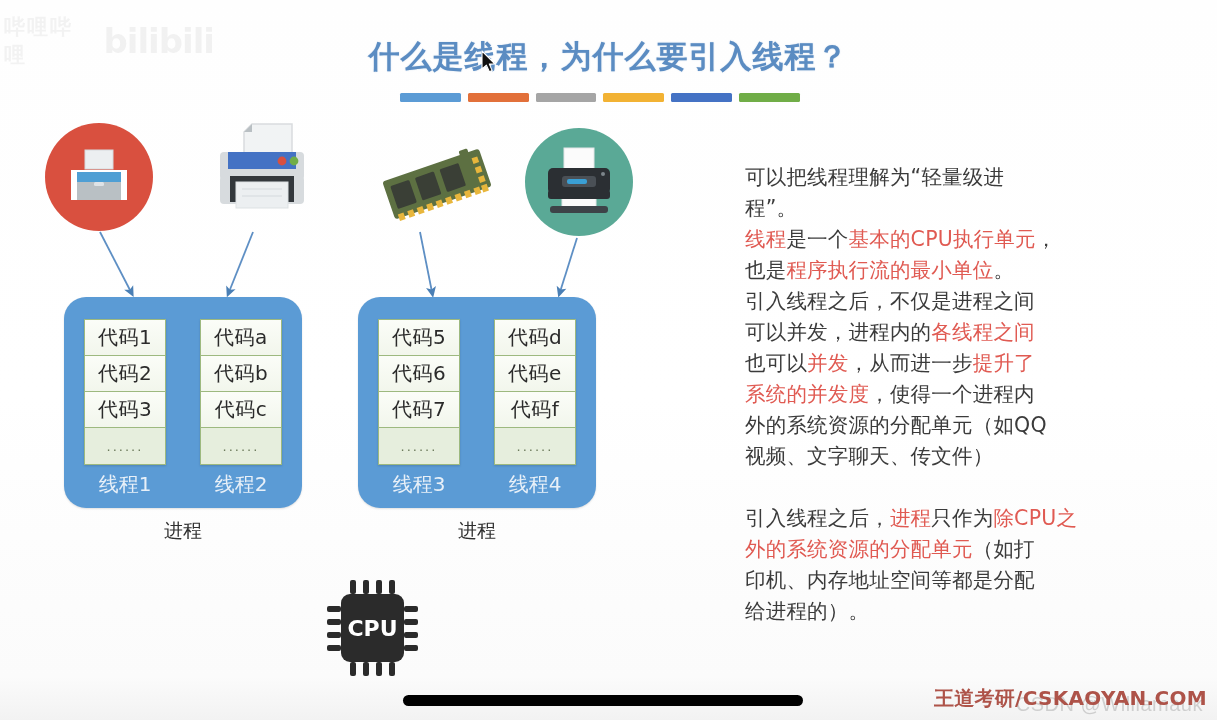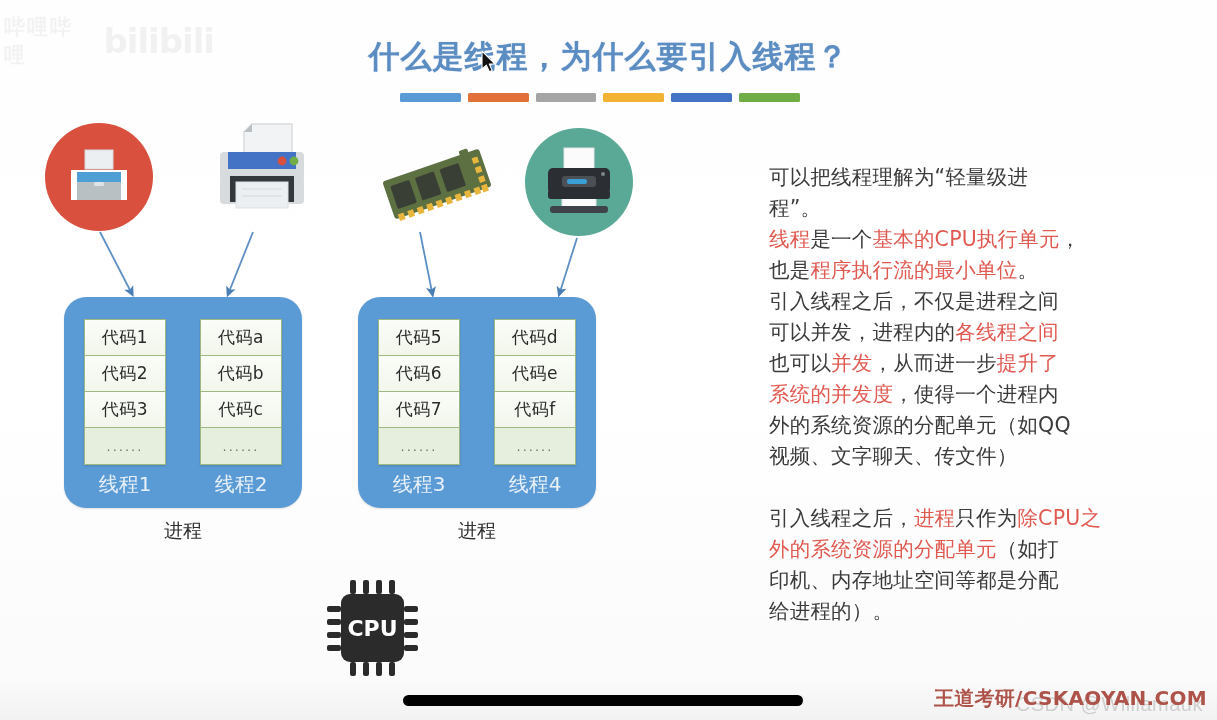--- a/index.html
+++ b/index.html
@@ -87,21 +87,21 @@
   .thread-col { display: flex; flex-direction: column; align-items: center; width: 82px; }
   .code-stack {
     width: 82px;
     border: 1px solid #9db97f;
     background: #eef3e6;
     box-shadow: 0 1px 2px rgba(0,0,0,.15);
   }
   .code-cell {
     height: 36px;
     display: flex; align-items: center; justify-content: center;
-    font-size: 17px; color: #2b2b2b;
+    font-size: 20px; color: #2b2b2b;
     background: linear-gradient(180deg,#fbfdf8 0%,#f2f6ec 100%);
     border-bottom: 1px solid #9db97f;
     font-family: "DejaVu Sans", sans-serif;
     letter-spacing: .5px;
   }
   .code-cell.dots {
     background: #e6eedd;
     border-bottom: none;
     color: #6c7a5c;
     font-size: 13px; letter-spacing: 2px;
@@ -118,21 +118,21 @@
   }
 
   #proc1 { left: 64px; top: 297px; }
   #proc2 { left: 358px; top: 297px; }
 
   
   #cpu { position: absolute; left: 325px; top: 578px; width: 96px; height: 100px; }
 
   
   #text-panel {
-    position: absolute; left: 769px; top: 162px;
+    position: absolute; left: 745px; top: 162px;
     width: 392px;
     font-family: "DejaVu Sans", sans-serif;
     font-size: 20.5px;
     line-height: 31px;
     color: #3b3b3b;
     letter-spacing: .2px;
   }
   #text-panel p { margin: 0; }
   #text-panel .para2 { margin-top: 31px; }
   .hl { color: #e05a52; }

